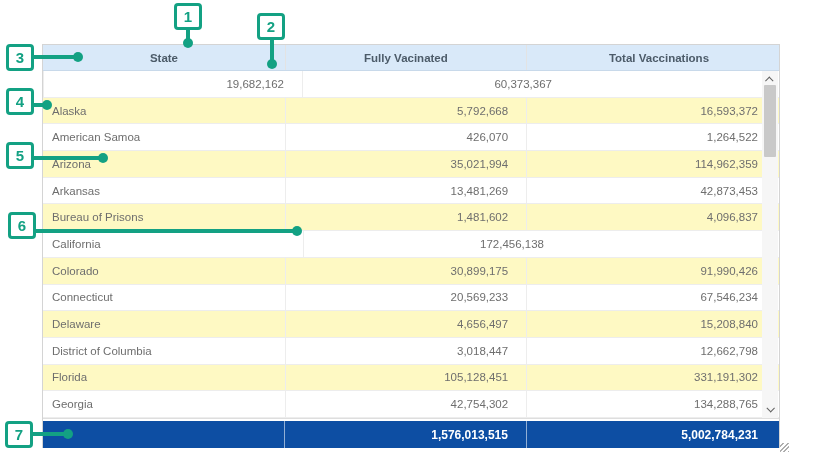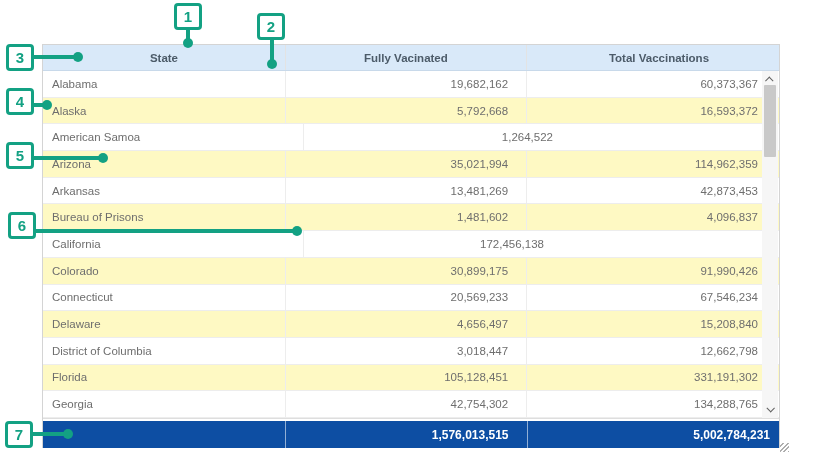--- a/index.html
+++ b/index.html
@@ -38,21 +38,21 @@
   .scroll-thumb { position:absolute; left:2px; top:14px; width:12px; height:72px;
     background:#c9c9c9; border-radius:1px; }
 
   
   .summary-gap { height:3px; background:#ffffff; border-top:1px solid #dedede; }
   .summary-row { display:flex; height:27px; background:#0d4ea3; }
   .sum-cell { font-size:12px; font-weight:700; color:#ffffff; display:flex;
     align-items:center; justify-content:flex-end; }
   .sum-state { width:260px; }
   .sum-fully { width:259px; padding-right:18px; border-left:1px solid rgba(255,255,255,0.55); }
-  .sum-total { width:271px; padding-right:9px; border-left:1px solid rgba(255,255,255,0.55); }
+  .sum-total { width:271px; padding-right:21px; border-left:1px solid rgba(255,255,255,0.55); }
 
   .resize-grip { position:absolute; right:-10px; bottom:-4px; width:9px; height:9px;
     background:repeating-linear-gradient(135deg, transparent 0 2px, #9a9a9a 2px 3.2px);
     opacity:.8; }
 
   
   .callout-box { position:absolute; width:28px; height:27px; background:#ffffff;
     border:3.5px solid #13a183; border-radius:4px; display:flex; align-items:center;
     justify-content:center; z-index:5; }
   .callout-box span { font-size:15px; font-weight:700; color:#13a183; line-height:1; }
@@ -69,31 +69,31 @@
 
     <div class="thead">
       <div class="th col-state">State</div>
       <div class="th col-fully">Fully Vacinated</div>
       <div class="th col-total">Total Vaccinations</div>
     </div>
 
     <div class="tbody">
 
       <div class="trow">
-          <div class="td state">Alabama</div>
           <div class="td num fully">19,682,162</div>
           <div class="td num total">60,373,367</div>
         </div>
         <div class="trow alt">
           <div class="td state">Alaska</div>
           <div class="td num fully">5,792,668</div>
           <div class="td num total">16,593,372</div>
         </div>
         <div class="trow">
           <div class="td state">American Samoa</div>
+          <div class="td num fully">426,070</div>
           <div class="td num total">1,264,522</div>
         </div>
         <div class="trow alt">
           <div class="td state">Arizona</div>
           <div class="td num fully">35,021,994</div>
           <div class="td num total">114,962,359</div>
         </div>
         <div class="trow">
           <div class="td state">Arkansas</div>
           <div class="td num fully">13,481,269</div>

